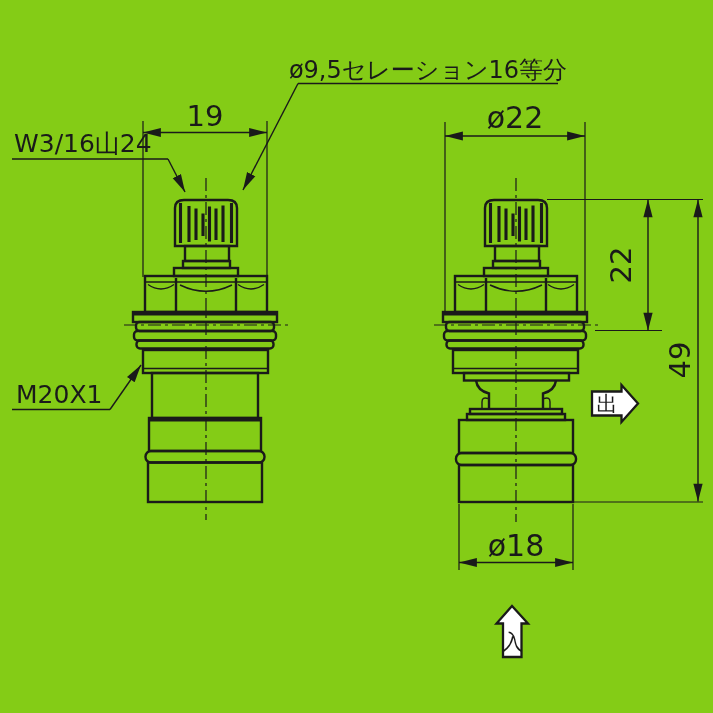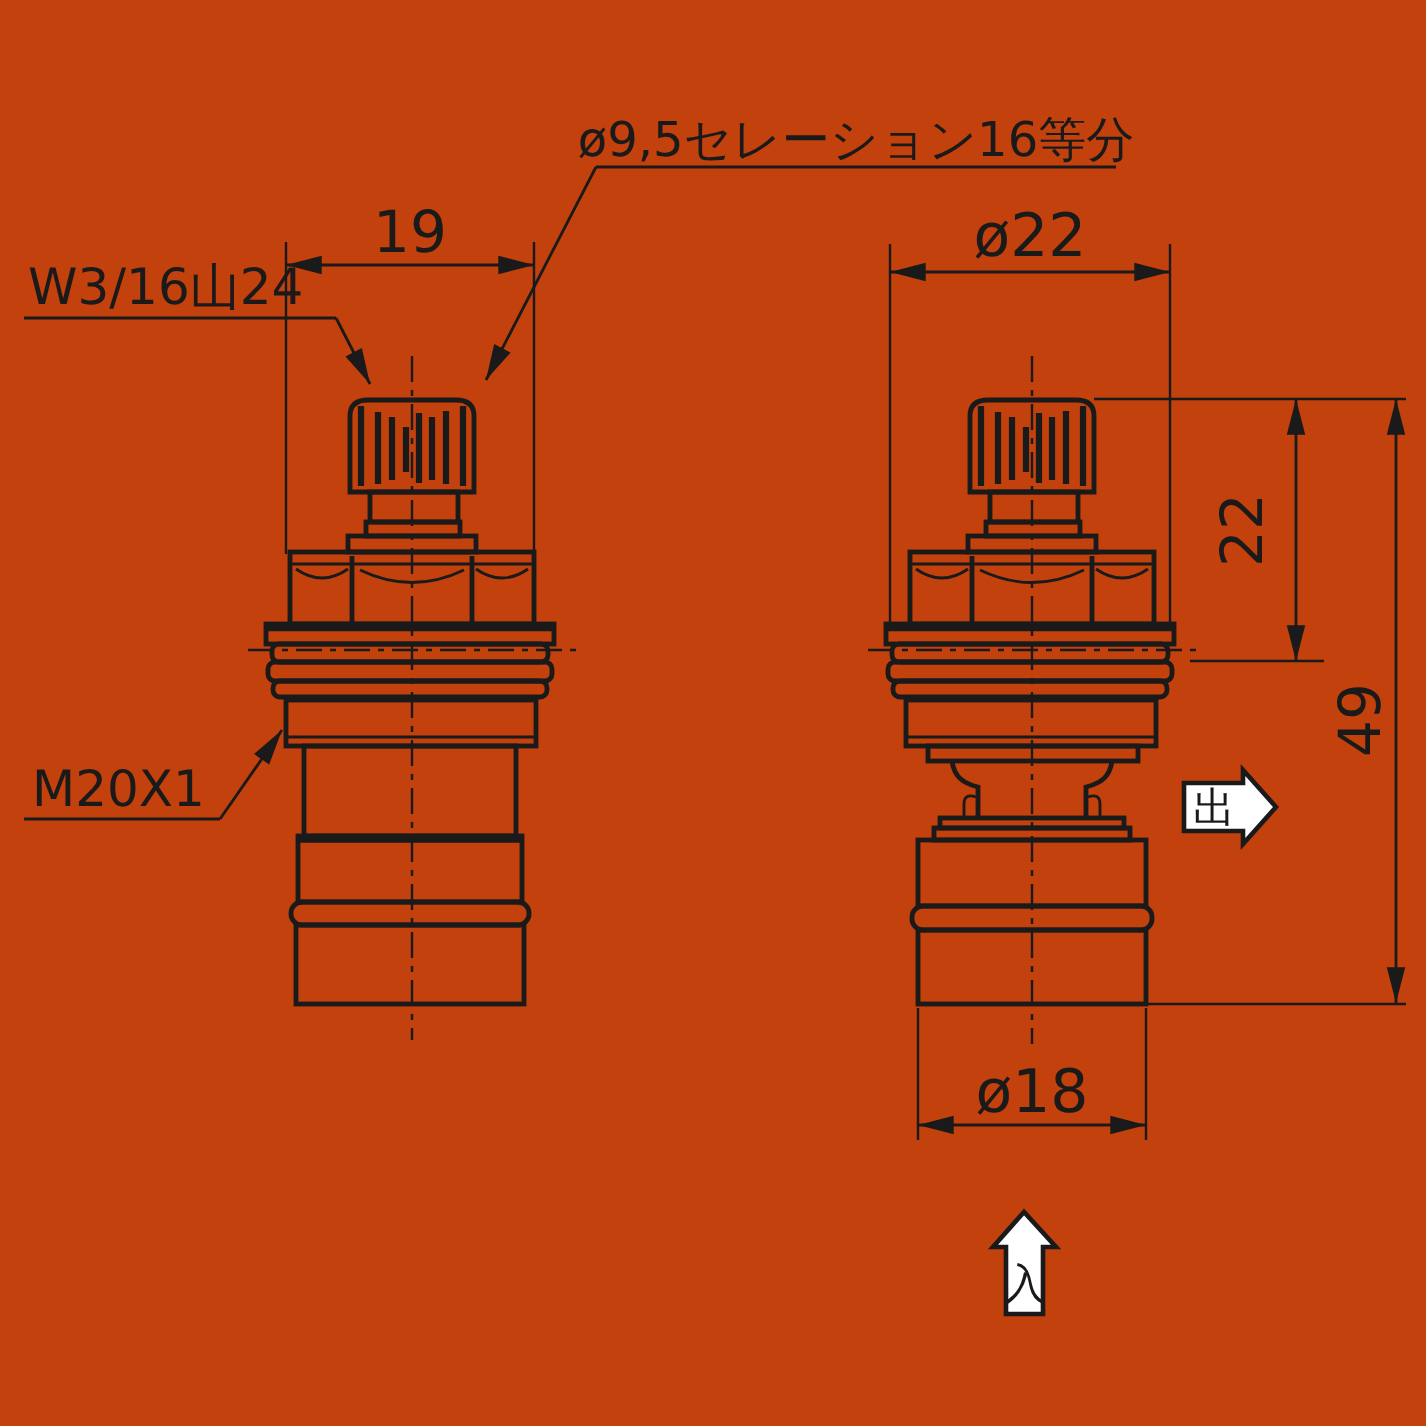--- a/index.html
+++ b/index.html
@@ -1,16 +1,16 @@
 <!DOCTYPE html>
 <html><head>
 <meta charset="utf-8">
 <style>
   html,body{margin:0;padding:0;background:#ffffff;}
-  .frame{position:relative;width:713px;height:713px;background:#c2410c;overflow:hidden;}
+  .frame{position:relative;width:713px;height:713px;background:#84cc16;overflow:hidden;}
   svg{display:block;}
   svg text{font-family:"DejaVu Sans","Liberation Sans",sans-serif;fill:#1a1a1a;}
   .outline{fill:none;stroke:#1a1a1a;stroke-width:2.4;}
   .outline-heavy{fill:none;stroke:#1a1a1a;stroke-width:3.6;}
   .thin{fill:none;stroke:#1a1a1a;stroke-width:1.4;}
   .dim{fill:none;stroke:#1a1a1a;stroke-width:1.4;}
   .ext{fill:none;stroke:#1a1a1a;stroke-width:1.2;}
   .serr{fill:none;stroke:#1a1a1a;stroke-width:3.1;}
   .cline{fill:none;stroke:#1a1a1a;stroke-width:1.2;stroke-dasharray:13 4 3 4;}
   .flow{fill:#ffffff;stroke:#1a1a1a;stroke-width:2.3;}

